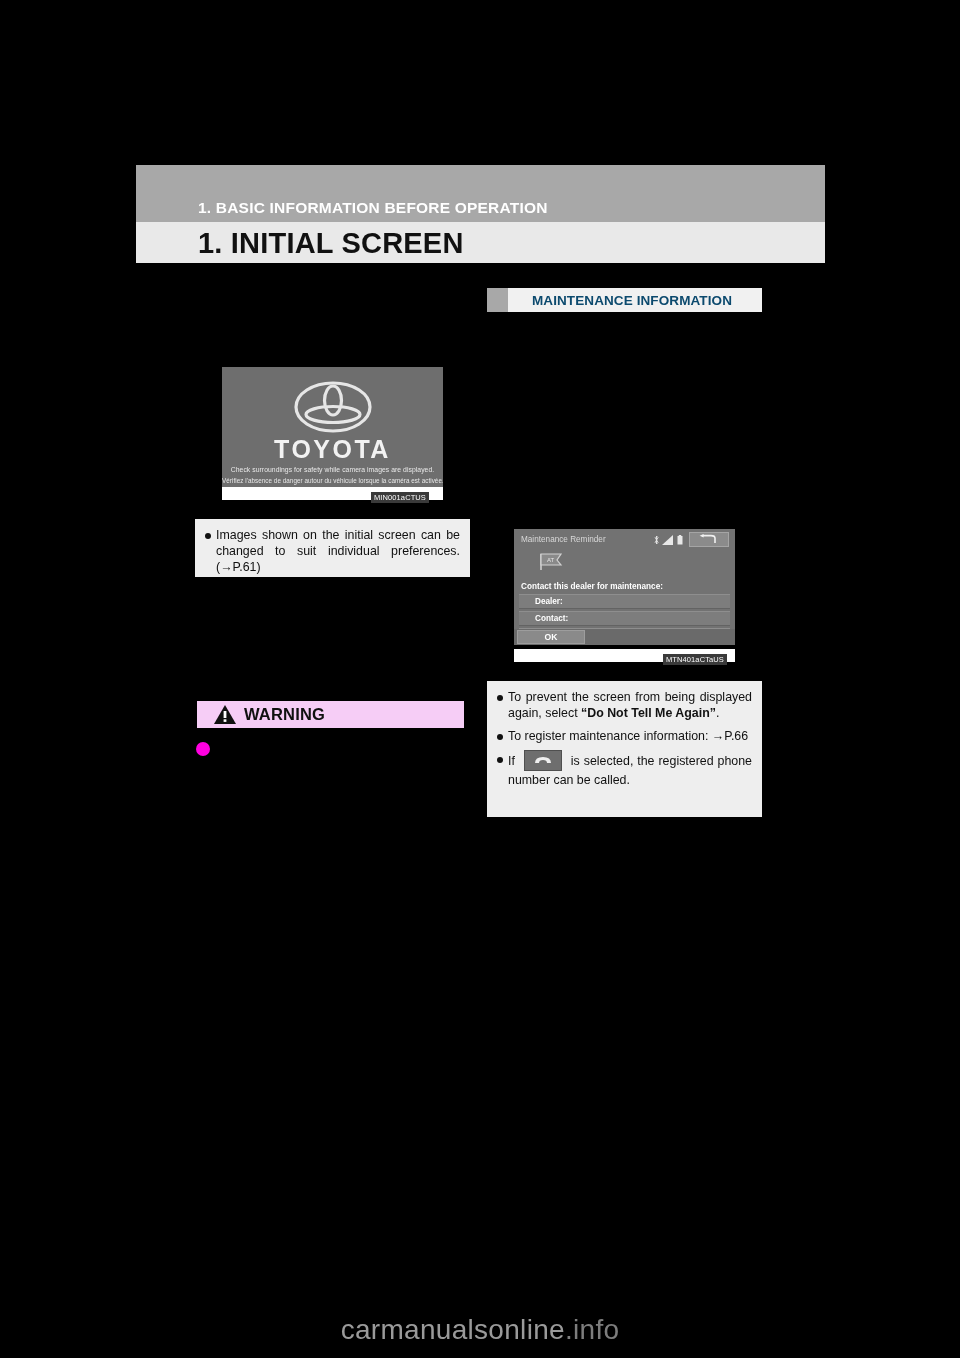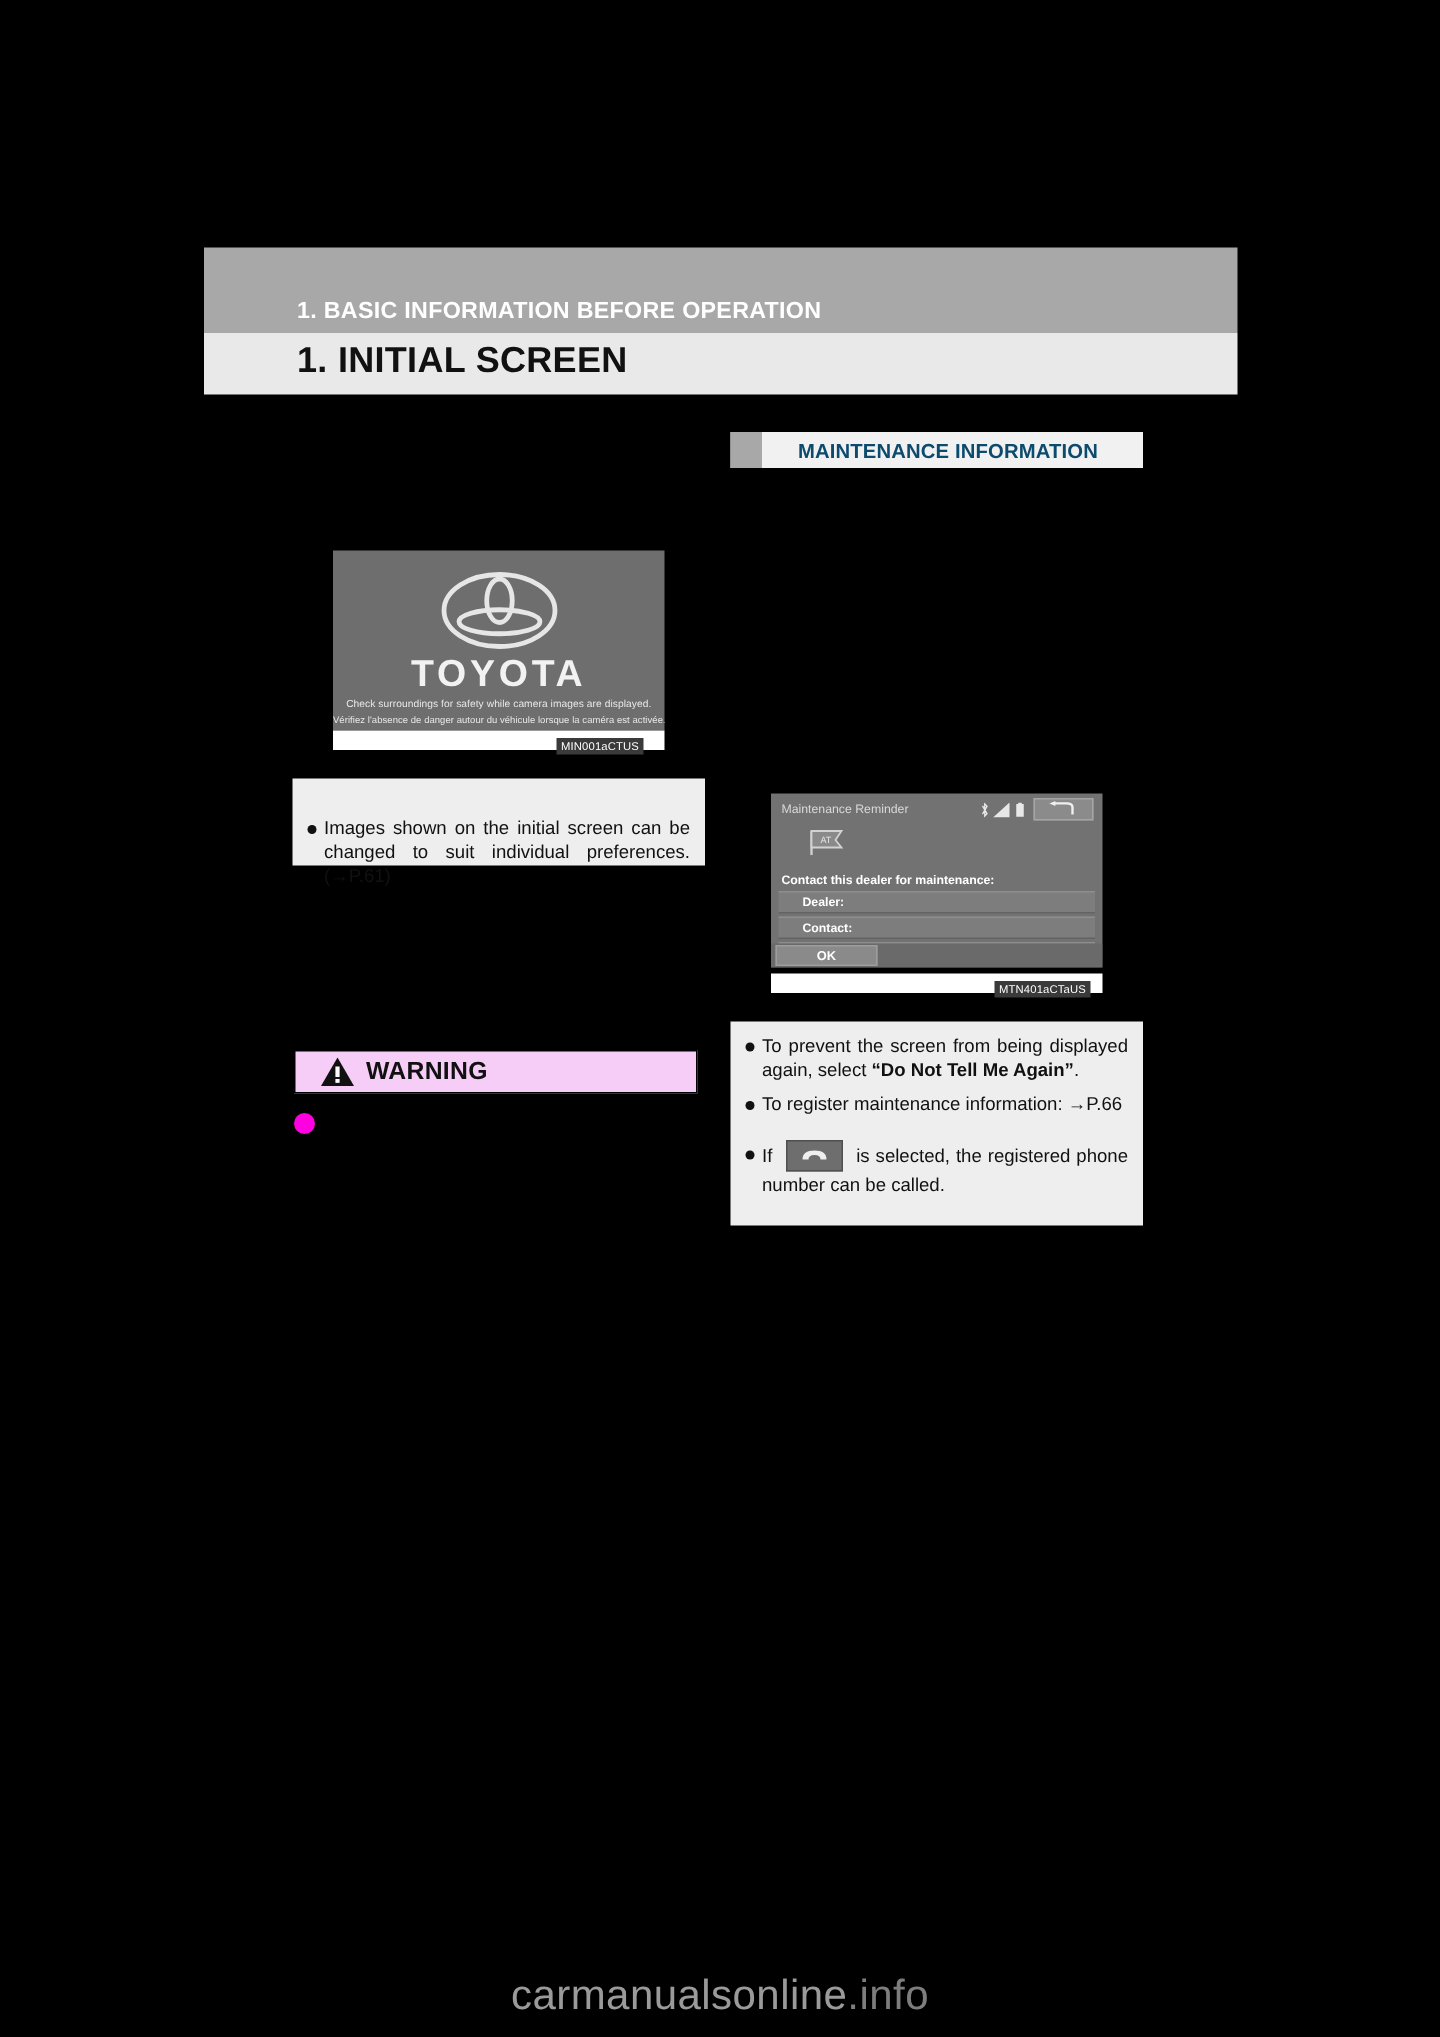--- a/index.html
+++ b/index.html
@@ -43,21 +43,21 @@
   .hdr-title-band {
     position: absolute;
     left: 136px; top: 222px;
     width: 689px; height: 41px;
     background: #e9e9e9;
   }
   .hdr-title-text {
     position: absolute;
     left: 62px;
     top: 5px;
-    font-size: 24px;
+    font-size: 29px;
     font-weight: bold;
     color: #111111;
     letter-spacing: 0.2px;
     white-space: nowrap;
   }
 
   
   .section-head {
     position: absolute;
     left: 487px; top: 288px;
@@ -152,21 +152,21 @@
   }
   .info-box.right {
     left: 487px; top: 681px;
     width: 275px; height: 136px;
   }
   .bullet-row {
     display: flex;
     align-items: flex-start;
     margin-bottom: 7px;
   }
-  .bullet-row:last-child { margin-bottom: 0; margin-top: 17px; }
+  .bullet-row:last-child { margin-bottom: 0; }
   .bullet-dot {
     flex: 0 0 auto;
     width: 6px; height: 6px;
     border-radius: 50%;
     background: #111;
     margin-top: 6px;
     margin-right: 5px;
   }
   .bullet-text {
     flex: 1 1 auto;

